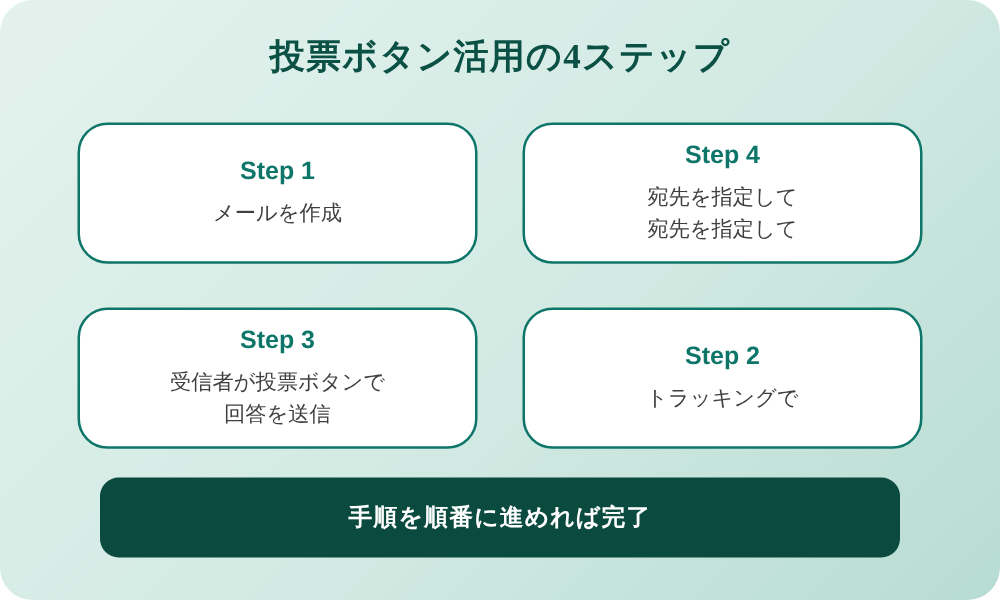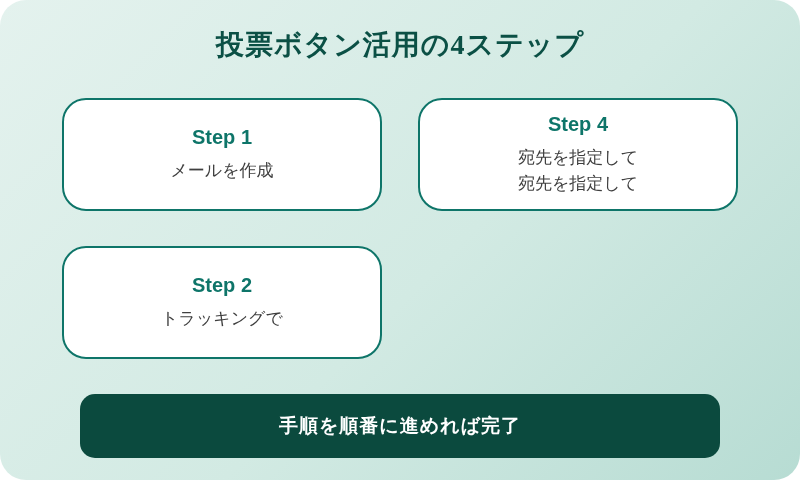--- a/index.html
+++ b/index.html
@@ -60,21 +60,21 @@
     margin-bottom: 9px;
   }
   .step-line {
     font-size: 17px;
     line-height: 26px;
     color: var(--body-text);
   }
   .banner {
     position: absolute;
     left: 80px;
-    top: 394px;
+    top: 382px;
     width: 640px;
     height: 64px;
     background: var(--banner-bg);
     border-radius: 15px;
     display: flex;
     align-items: center;
     justify-content: center;
   }
   .banner-label {
     font-size: 19px;
@@ -96,20 +96,25 @@
       <div class="step-label">Step 1</div>
       <div class="step-line">メールを作成</div>
     </div>
 
     <div class="card">
       <div class="step-label">Step 4</div>
       <div class="step-line">宛先を指定して</div>
       <div class="step-line">宛先を指定して</div>
     </div>
 
+    <div class="card">
+      <div class="step-label">Step 3</div>
+      <div class="step-line">受信者が投票ボタンで</div>
+      <div class="step-line">回答を送信</div>
+    </div>
 
     <div class="card">
       <div class="step-label">Step 2</div>
       <div class="step-line">トラッキングで</div>
     </div>
 
   </div>
 
   <div class="banner">
     <span class="banner-label">手順を順番に進めれば完了</span>

